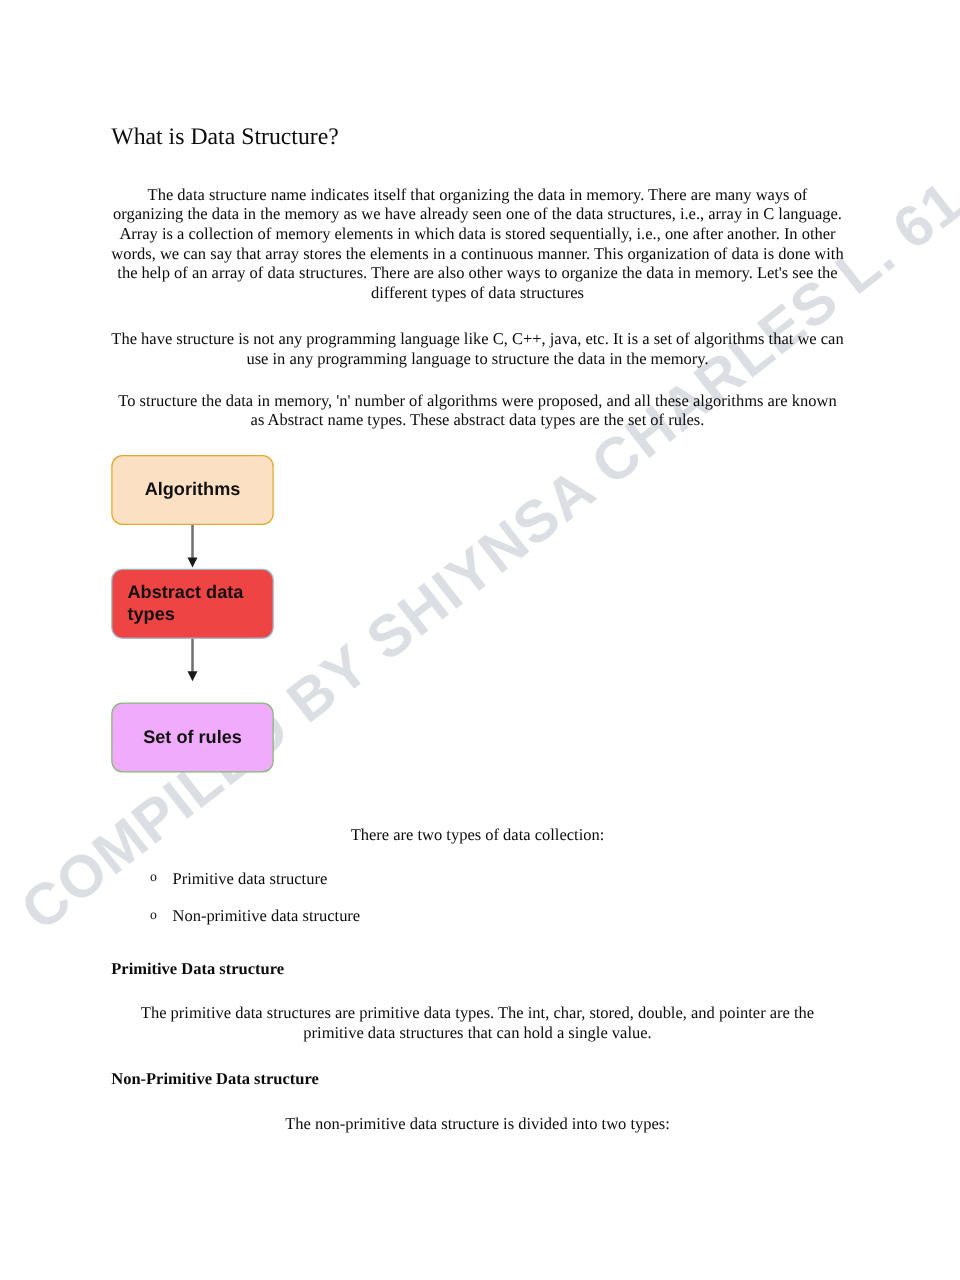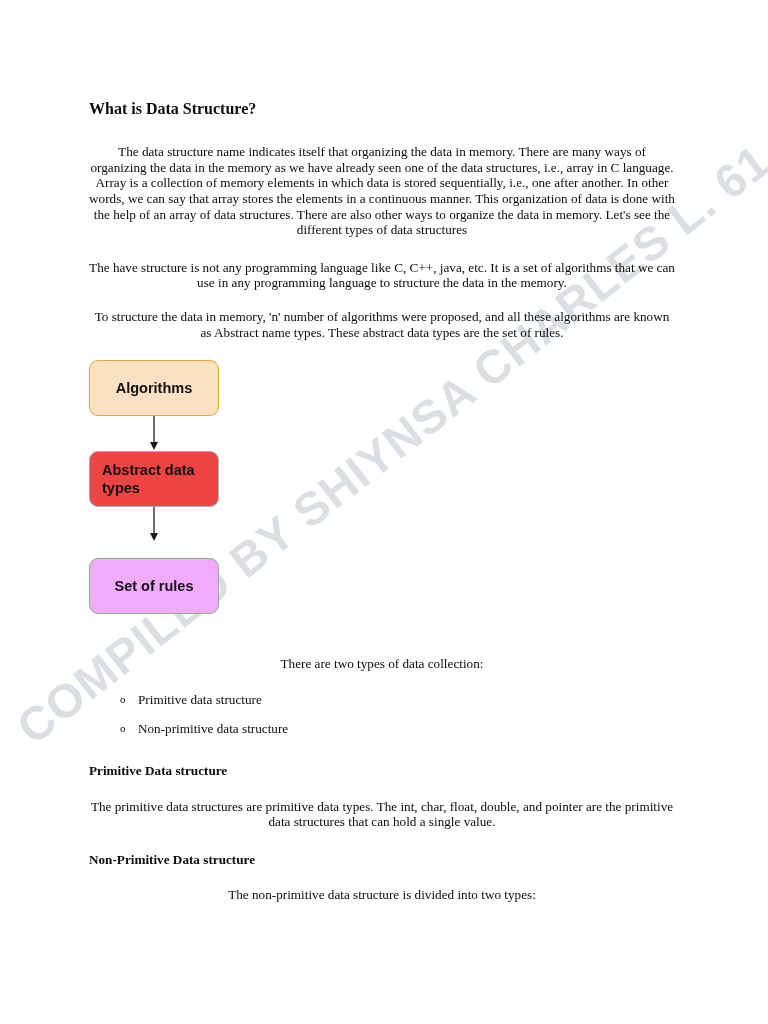--- a/index.html
+++ b/index.html
@@ -50,22 +50,22 @@
   .content {
     position: absolute;
     left: 89px;
     top: 0;
     width: 586px;
     z-index: 2;
   }
 
   h1.doc-h1 {
     font-family: "Liberation Serif", "DejaVu Serif", serif;
-    font-weight: bold;
-    font-size: 16px;
+    font-weight: normal;
+    font-size: 19px;
     line-height: 1.2;
     margin: 0;
     padding: 0;
     color: #0c0c0c;
   }
 
   .spacer-top { height: 99px; }
 
   p.body-text {
     font-size: 13.2px;
@@ -250,21 +250,21 @@
         <span>Non-primitive data structure</span>
       </li>
     </ul>
 
     <div class="gap-12"></div>
 
     <h3 class="sub-h">Primitive Data structure</h3>
 
     <div class="gap-20"></div>
 
-    <p class="body-text">The primitive data structures are primitive data types. The int, char, float, double, and pointer are the primitive data structures that can hold a single value.</p>
+    <p class="body-text">The primitive data structures are primitive data types. The int, char, stored, double, and pointer are the primitive data structures that can hold a single value.</p>
 
     <div class="gap-22"></div>
 
     <h3 class="sub-h">Non-Primitive Data structure</h3>
 
     <div class="gap-20"></div>
 
     <p class="body-text">The non-primitive data structure is divided into two types:</p>
 
   </div>

